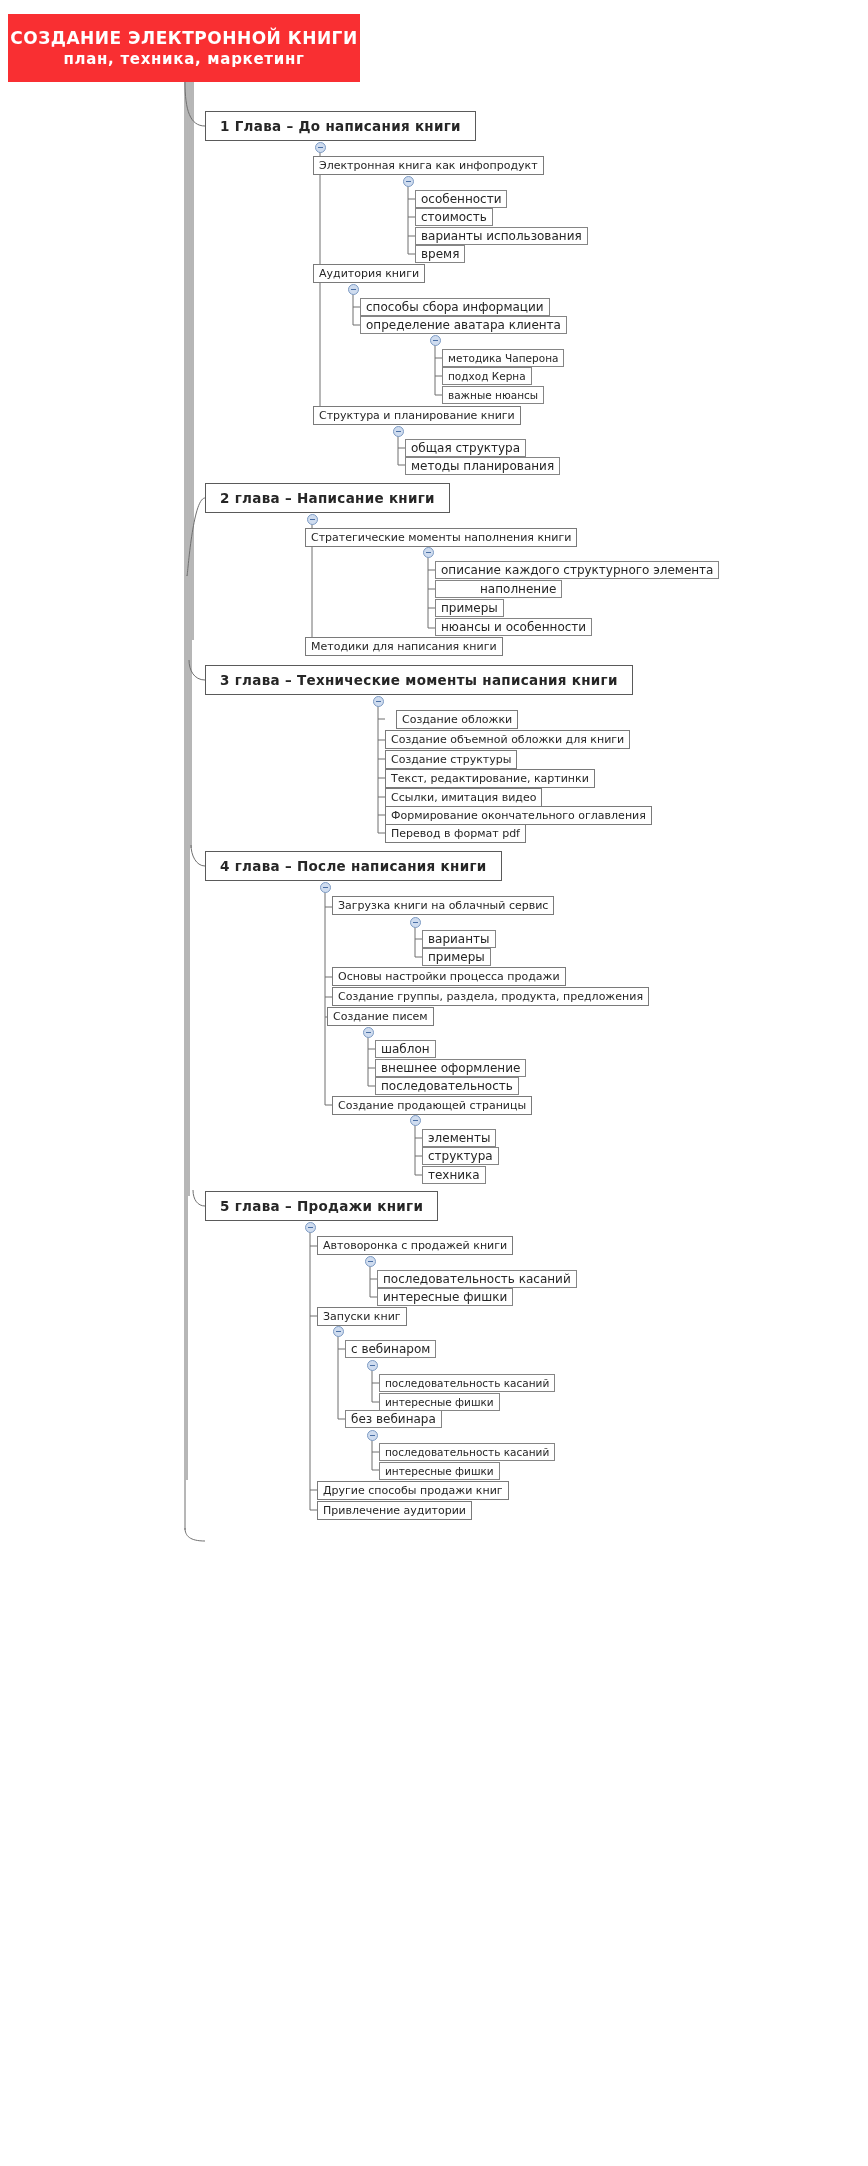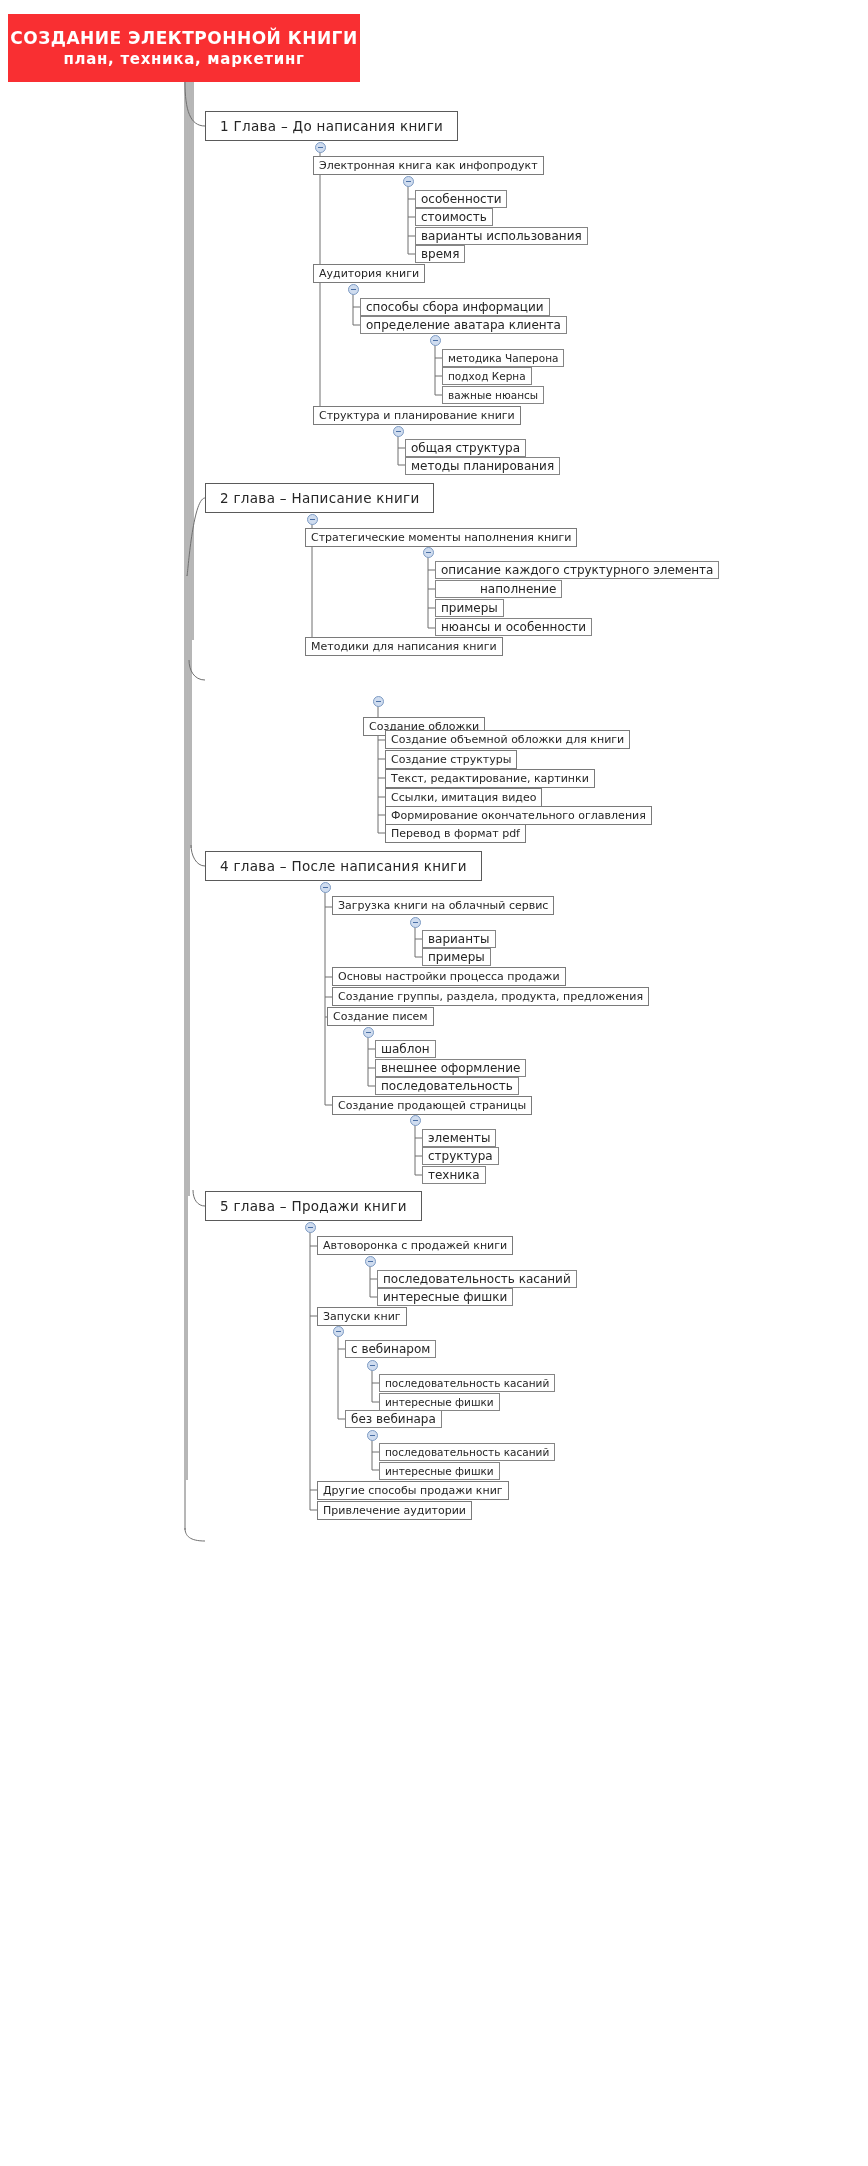--- a/index.html
+++ b/index.html
@@ -36,21 +36,21 @@
     box-sizing:border-box;
     background:#ffffff;
     border:1px solid #6b6b6b;
     color:#262626;
     display:flex;align-items:center;
     white-space:nowrap;
   }
   .lvl-chapter{
     height:30px;
     border-color:#5a5a5a;
-    font-size:13.5px;font-weight:normal;
+    font-size:13.5px;font-weight:bold;
     padding:0 14px;
     letter-spacing:.3px;
   }
   .lvl-1{
     height:19px;
     font-size:11px;
     padding:4px 5px;
     border-color:#7a7a7a;
     text-align:right;
   }
@@ -231,23 +231,24 @@
   <div class="toggle" style="left:307px;top:514px;"></div>
 
   <div class="node lvl-1" style="left:305px;top:528px;">Стратегические моменты наполнения книги</div>
   <div class="toggle" style="left:423px;top:547px;"></div>
   <div class="node lvl-2" style="left:435px;top:561px;">описание каждого структурного элемента</div>
   <div class="node lvl-2" style="left:435px;top:580px;padding-left:44px;">наполнение</div>
   <div class="node lvl-2" style="left:435px;top:599px;">примеры</div>
   <div class="node lvl-2" style="left:435px;top:618px;">нюансы и особенности</div>
   <div class="node lvl-1" style="left:305px;top:637px;">Методики для написания книги</div>
 
+  <div class="node lvl-chapter" style="left:205px;top:665px;">3 глава – Технические моменты написания книги</div>
   <div class="toggle" style="left:373px;top:696px;"></div>
 
-  <div class="node lvl-1" style="left:363px;top:710px;margin-top:7px;">Создание обложки</div>
+  <div class="node lvl-1" style="left:396px;top:710px;">Создание обложки</div>
   <div class="node lvl-1" style="left:385px;top:730px;">Создание объемной обложки для книги</div>
   <div class="node lvl-1" style="left:385px;top:750px;">Создание структуры</div>
   <div class="node lvl-1" style="left:385px;top:769px;">Текст, редактирование, картинки</div>
   <div class="node lvl-1" style="left:385px;top:788px;">Ссылки, имитация видео</div>
   <div class="node lvl-1" style="left:385px;top:806px;">Формирование окончательного оглавления</div>
   <div class="node lvl-1" style="left:385px;top:824px;">Перевод в формат pdf</div>
 
   <div class="node lvl-chapter" style="left:205px;top:851px;">4 глава – После написания книги</div>
   <div class="toggle" style="left:320px;top:882px;"></div>
 

